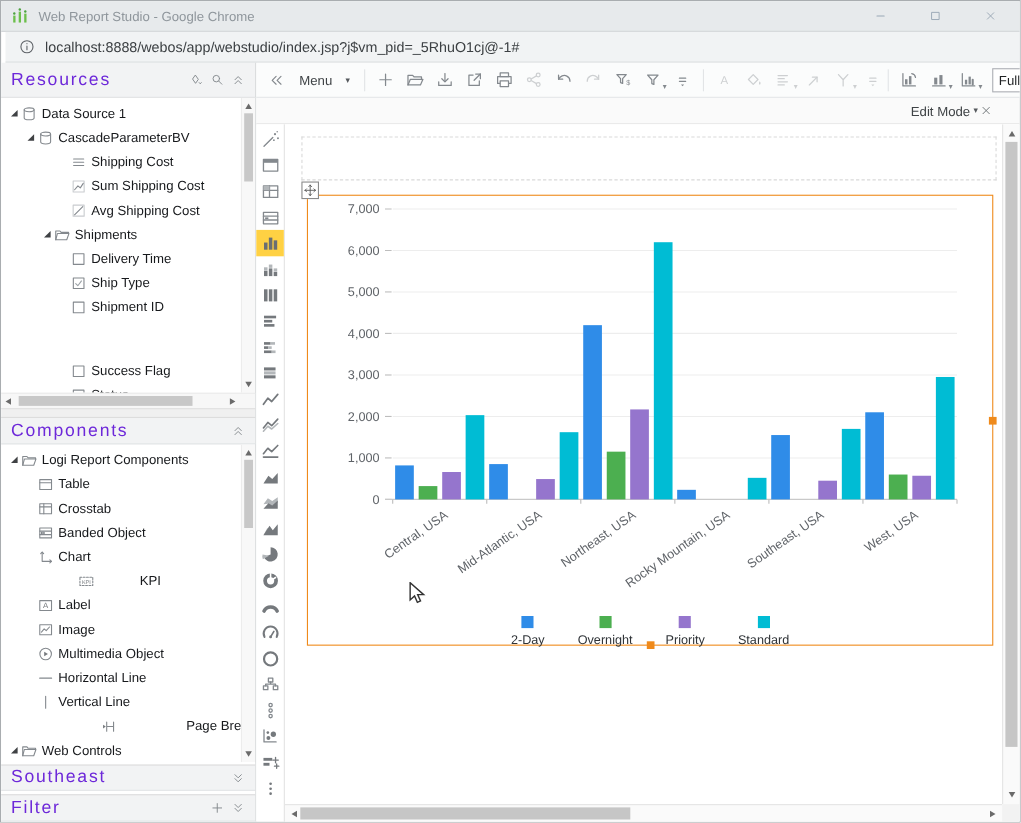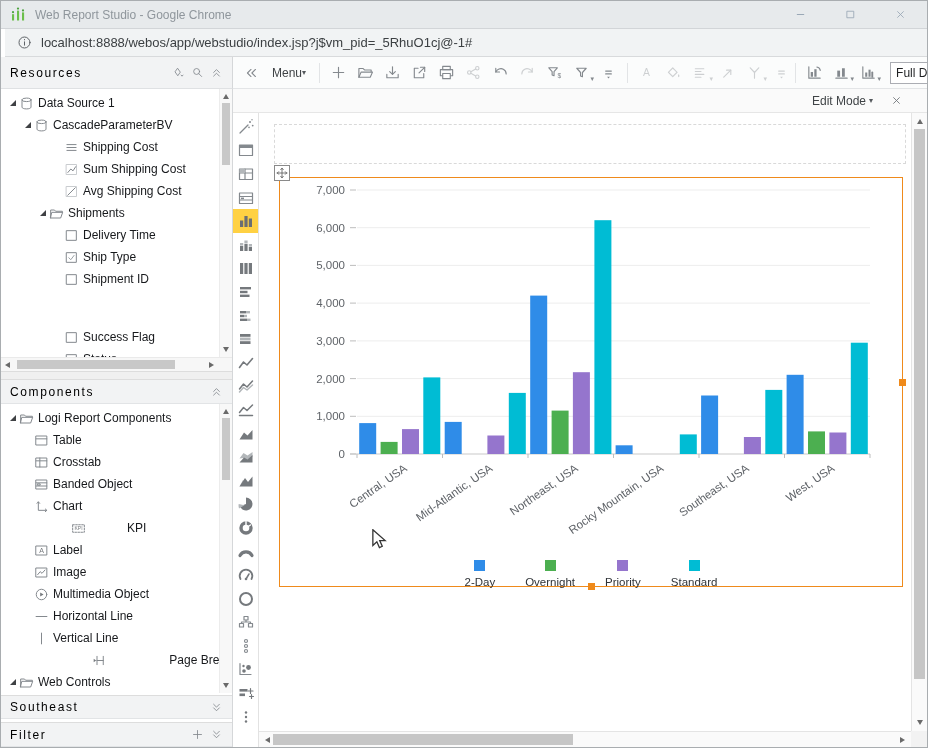--- a/index.html
+++ b/index.html
@@ -15,28 +15,28 @@
 .wbtn svg{stroke:#9AA8B6;}
 
 
 .urlbar{position:absolute;left:4px;top:28px;width:100%;height:28px;background:#F1F3F4;border-bottom:1px solid #D8DADC;display:flex;align-items:center;padding:0 12px;}
 .info-ic{width:15px;height:15px;margin-right:9px;}
 .url-text{font-size:13px;color:#3C4043;white-space:nowrap;}
 
 
 .header-row{position:absolute;left:0;top:56px;width:100%;height:32px;display:flex;}
 .res-header{width:232px;flex:none;background:#F2F3F4;border-right:1px solid #D5D7D9;border-bottom:1px solid #DFE1E3;display:flex;align-items:center;padding:0 9px;}
-.panel-title{font-size:12px;color:#000000;letter-spacing:1.6px;}
+.panel-title{font-size:16px;color:#6d28d9;letter-spacing:1.6px;}
 .hicons{margin-left:auto;display:flex;gap:6px;align-items:center;}
 .hicon{display:flex;align-items:center;}
 .toolbar{flex:1;background:#FBFCFC;border-bottom:1px solid #E3E5E7;display:flex;align-items:center;padding:0 23px 0 4px;}
 .tbtn{width:27px;height:26px;display:flex;align-items:center;justify-content:center;position:relative;cursor:pointer;}
 .tbtn.disabled{opacity:.38;cursor:default;}
 .tcaret{font-size:7px;color:#84898E;position:absolute;right:1px;bottom:3px;}
-.menu-btn{display:flex;align-items:center;gap:0;padding:0 8px;font-size:12px;color:#3F4346;cursor:pointer;}
+.menu-btn{display:flex;align-items:center;gap:12px;padding:0 8px;font-size:12px;color:#3F4346;cursor:pointer;}
 .mcaret{font-size:8px;color:#55595D;}
 .tsep{width:1px;height:20px;background:#E2E4E6;margin:0 5px;flex:none;}
 .tsep.push{margin-left:auto;}
 .view-select{margin-left:8px;width:88px;height:22px;background:#fff;border:1px solid #ABADB3;display:flex;align-items:center;padding:0 5px;font-size:12px;color:#1F2123;cursor:pointer;}
 
 
 .sidebar{position:absolute;left:0;top:88px;width:232px;bottom:0;background:#fff;border-right:1px solid #D5D7D9;}
 .res-tree{position:relative;height:268px;overflow:hidden;padding-top:3px;}
 .trow{height:22px;display:flex;align-items:center;white-space:nowrap;}
 .arrow{width:11px;flex:none;display:flex;justify-content:center;align-items:center;}
@@ -56,21 +56,21 @@
 .vsb .thumb{position:absolute;left:2px;right:2px;background:#C8C8C8;}
 .hsb-row .thumb{position:absolute;top:2px;bottom:2px;background:#C8C8C8;}
 .tri{width:0;height:0;position:absolute;}
 .t-up{border-left:3.5px solid transparent;border-right:3.5px solid transparent;border-bottom:5px solid #6A6A6A;}
 .t-dn{border-left:3.5px solid transparent;border-right:3.5px solid transparent;border-top:5px solid #6A6A6A;}
 .t-lf{border-top:3.5px solid transparent;border-bottom:3.5px solid transparent;border-right:5px solid #6A6A6A;}
 .t-rt{border-top:3.5px solid transparent;border-bottom:3.5px solid transparent;border-left:5px solid #6A6A6A;}
 
 
 .main-area{position:absolute;left:232px;top:88px;right:0;bottom:0;}
-.editbar{height:24px;background:#FAFAFA;border-bottom:1px solid #E6E6E6;display:flex;align-items:center;justify-content:flex-end;padding-right:24px;gap:16px;}
+.editbar{height:24px;background:#FAFAFA;border-bottom:1px solid #E6E6E6;display:flex;align-items:center;justify-content:flex-end;padding-right:24px;}
 .em-btn{display:flex;align-items:center;gap:3px;font-size:12px;color:#3F4346;cursor:pointer;}
 .em-close{width:14px;height:14px;display:flex;align-items:center;justify-content:center;cursor:pointer;}
 .canvas-row{position:absolute;left:0;top:24px;right:0;bottom:0;display:flex;}
 .vtoolbar{width:26px;flex:none;background:#FFFFFF;border-right:1px solid #E2E2E2;padding-top:2px;}
 .vbtn{width:25px;height:23.6px;display:flex;align-items:center;justify-content:center;cursor:pointer;}
 .vbtn.vsel{background:#FFD143;}
 .canvas{flex:1;position:relative;background:#fff;overflow:hidden;}
 .dashed-box{position:absolute;left:15px;top:11px;width:632px;height:40px;border:1px dashed #D9D9D9;}
 .chart-block{position:absolute;left:20px;top:64px;width:624px;height:410px;border:1.5px solid #EF8A1B;background:#fff;}
 #chart-svg{position:absolute;left:0;top:0;}

